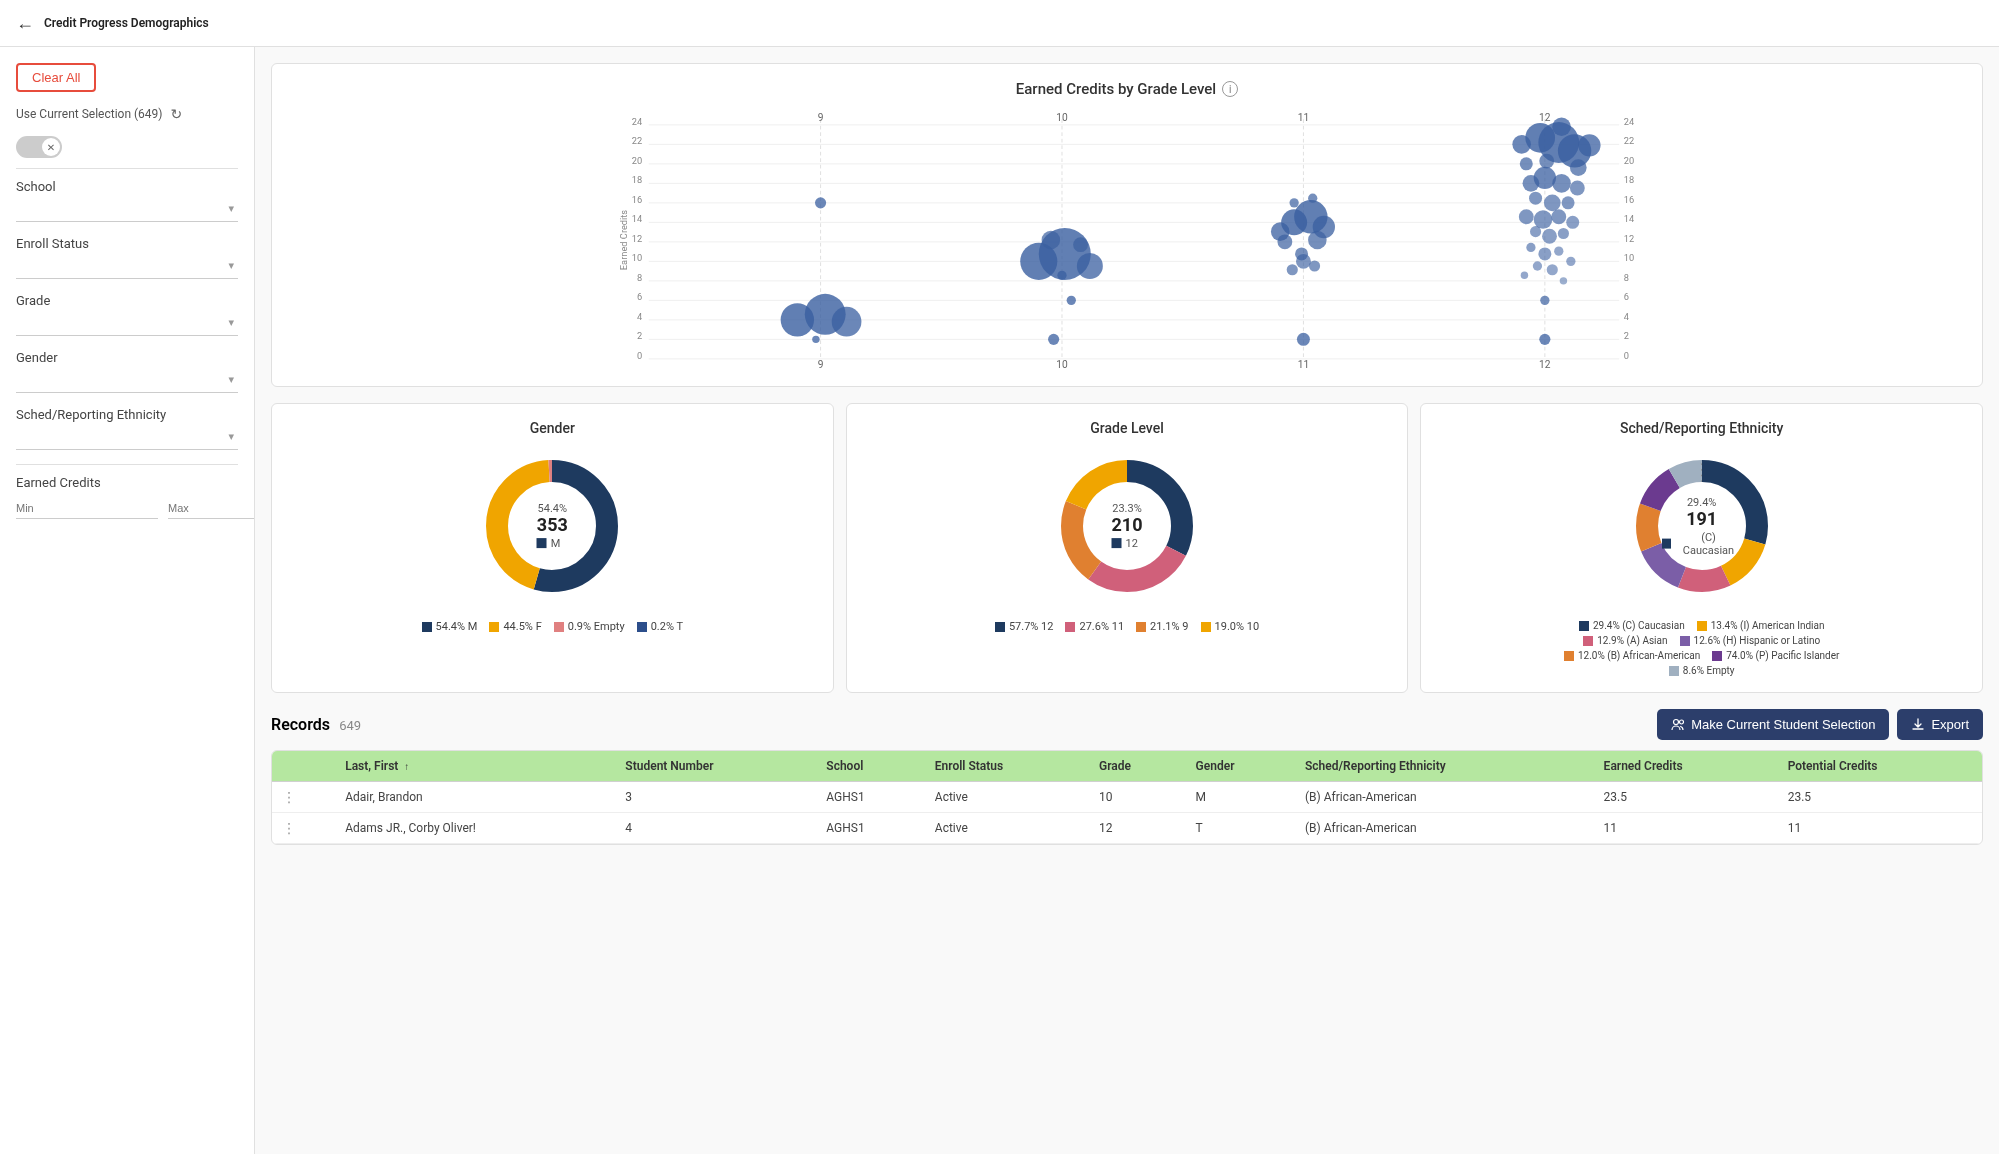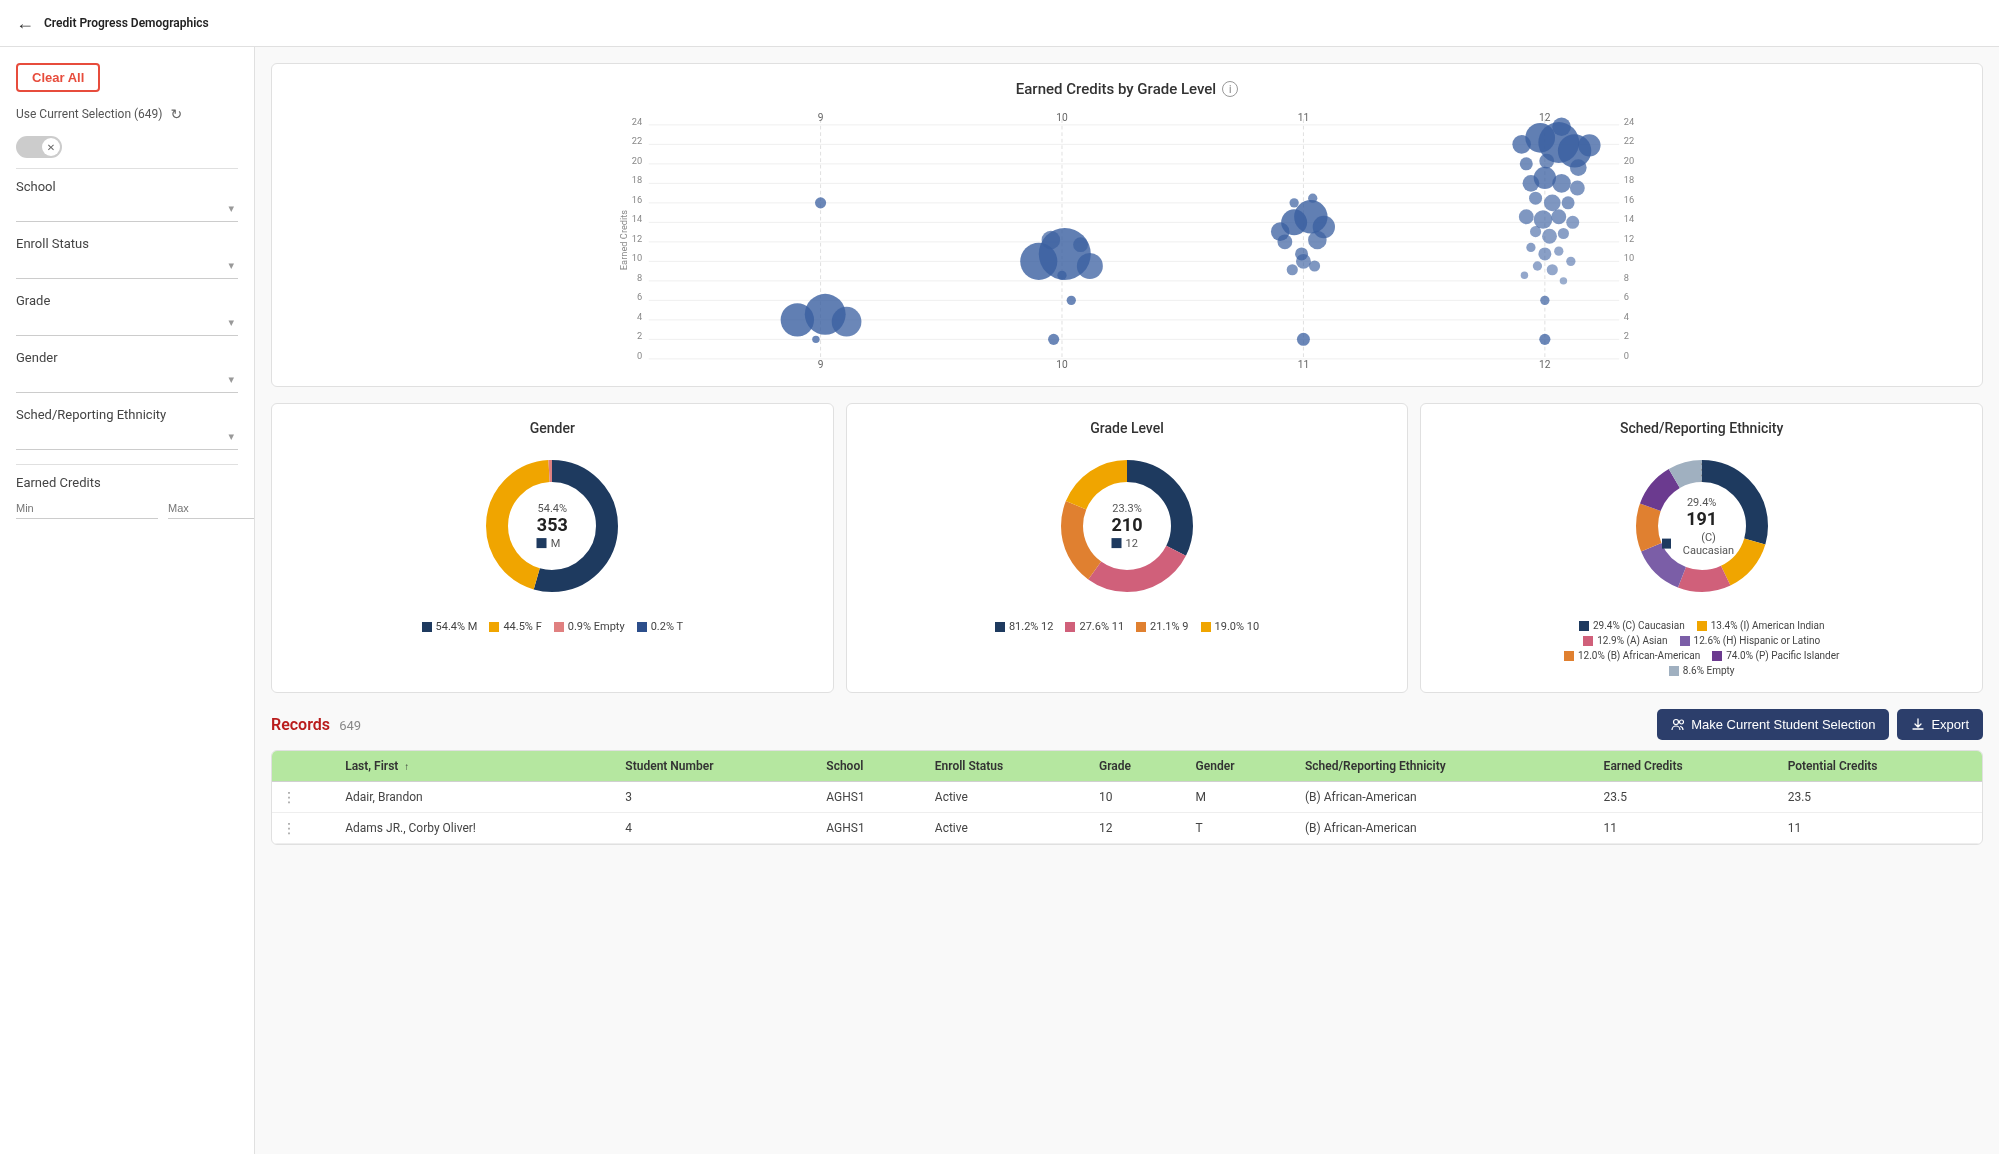--- a/index.html
+++ b/index.html
@@ -8,21 +8,21 @@
     
     .header { display: flex; align-items: center; padding: 12px 16px; border-bottom: 1px solid #e0e0e0; }
     .header-back { margin-right: 10px; cursor: pointer; color: #333; font-size: 18px; }
     .header-title { font-size: 12px; font-weight: 600; color: #222; }
     
     
     .main-layout { display: flex; height: calc(100vh - 50px); }
     
     
     .sidebar { width: 255px; min-width: 255px; border-right: 1px solid #e0e0e0; padding: 16px; overflow-y: auto; }
-    .clear-all-btn { border: 2px solid #e74c3c; color: #e74c3c; background: #fff; padding: 5px 14px; border-radius: 4px; cursor: pointer; font-size: 13px; font-weight: 700; }
+    .clear-all-btn { border: 2px solid #e74c3c; color: #e74c3c; background: #fff; padding: 5px 14px; border-radius: 4px; cursor: pointer; font-size: 13px; font-weight: 400; }
     .selection-row { display: flex; align-items: center; margin-top: 14px; margin-bottom: 14px; font-size: 12px; color: #555; gap: 8px; }
     .refresh-icon { cursor: pointer; color: #666; font-size: 14px; }
     .toggle { display: flex; align-items: center; width: 46px; height: 22px; background: #ccc; border-radius: 11px; position: relative; cursor: pointer; }
     .toggle-thumb { width: 18px; height: 18px; background: #fff; border-radius: 50%; position: absolute; right: 2px; display: flex; align-items: center; justify-content: center; }
     .toggle-x { font-size: 10px; color: #666; }
     .sidebar-divider { border: none; border-top: 1px solid #e0e0e0; margin: 10px 0; }
     .filter-group { margin-bottom: 14px; }
     .filter-label { font-size: 13px; color: #444; margin-bottom: 4px; display: block; }
     .filter-select { width: 100%; border: none; border-bottom: 1px solid #ccc; padding: 4px 0; font-size: 13px; color: #333; background: transparent; cursor: pointer; appearance: none; -webkit-appearance: none; }
     .filter-select-wrapper { position: relative; }
@@ -54,21 +54,21 @@
     .donut-pct { font-size: 11px; color: #555; }
     .donut-num { font-size: 18px; font-weight: 700; color: #222; line-height: 1.1; }
     .donut-sublabel { font-size: 11px; color: #555; display: flex; align-items: center; gap: 4px; margin-top: 2px; }
     .donut-swatch { width: 10px; height: 10px; display: inline-block; }
     .donut-legend { display: flex; flex-wrap: wrap; gap: 4px 12px; margin-top: 14px; justify-content: center; font-size: 11px; color: #444; }
     .legend-item { display: flex; align-items: center; gap: 4px; }
     .legend-swatch { width: 10px; height: 10px; display: inline-block; flex-shrink: 0; }
     
     
     .records-header { display: flex; align-items: center; justify-content: space-between; margin-bottom: 10px; }
-    .records-title { font-size: 16px; font-weight: 600; color: #b91c1c; }
+    .records-title { font-size: 16px; font-weight: 600; color: #000000; }
     .records-count { font-size: 13px; color: #888; margin-left: 6px; }
     .records-actions { display: flex; gap: 8px; }
     .btn-primary { background: #2c3e6b; color: #fff; border: none; padding: 8px 14px; border-radius: 5px; font-size: 13px; cursor: pointer; display: flex; align-items: center; gap: 6px; }
     .btn-export { background: #2c3e6b; color: #fff; border: none; padding: 8px 14px; border-radius: 5px; font-size: 13px; cursor: pointer; display: flex; align-items: center; gap: 6px; }
     
     .table-wrapper { background: #fff; border: 1px solid #e0e0e0; border-radius: 6px; overflow: hidden; }
     table { width: 100%; border-collapse: collapse; font-size: 12px; }
     thead { background: #b5e7a0; }
     thead th { padding: 8px 10px; text-align: left; font-weight: 600; color: #333; font-size: 12px; border-bottom: 1px solid #d0d0d0; white-space: nowrap; }
     tbody tr { border-bottom: 1px solid #eee; }
@@ -347,21 +347,21 @@
               <div class="donut-num">210</div>
               <div class="donut-sublabel">
                 <span class="donut-swatch" style="background:#1e3a5f"></span>
                 <span>12</span>
               </div>
             </div>
           </div>
           <div class="donut-legend">
             <div class="legend-item">
                 <span class="legend-swatch" style="background:#1e3a5f"></span>
-                <span>81.2% 12</span>
+                <span>57.7% 12</span>
               </div>
             <div class="legend-item">
                 <span class="legend-swatch" style="background:#d0607a"></span>
                 <span>27.6% 11</span>
               </div>
             <div class="legend-item">
                 <span class="legend-swatch" style="background:#e08030"></span>
                 <span>21.1% 9</span>
               </div>
             <div class="legend-item">

